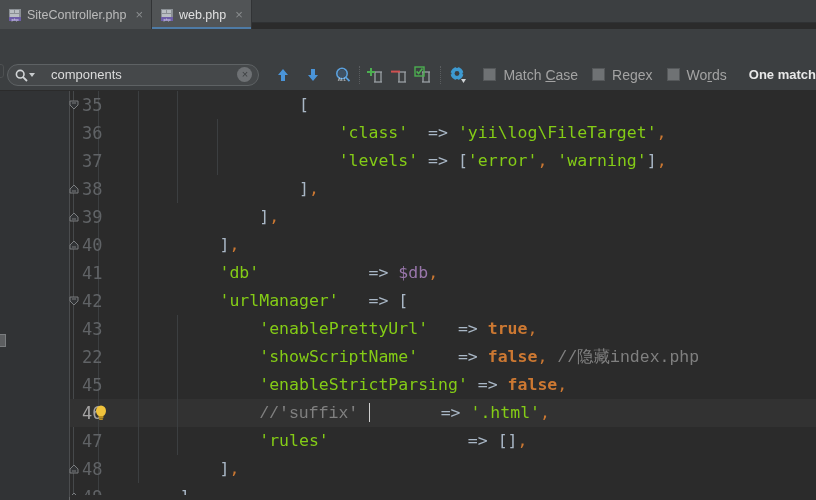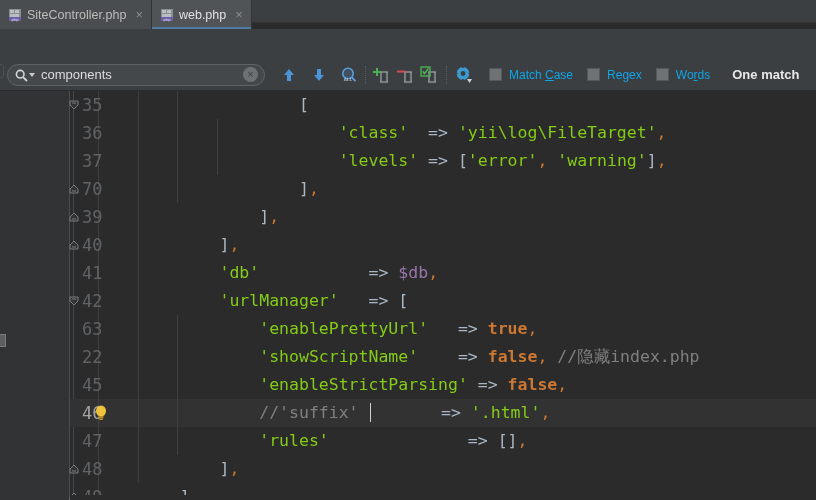--- a/index.html
+++ b/index.html
@@ -65,42 +65,42 @@
     margin-left: 7px; width: 13px; height: 13px; flex: 0 0 13px; display:block;
   }
   .mag-caret {
     width: 0; height: 0; margin-left: 1px;
     border-left: 3.5px solid transparent; border-right: 3.5px solid transparent;
     border-top: 4px solid #c8cbcd;
   }
   .search-input {
     flex: 1; background: transparent; border: none; outline: none;
     color: #dcdcdc; font-size: 13px; font-family: "Liberation Sans", sans-serif;
-    margin-left: 6px; padding: 0;
+    margin-left: 16px; padding: 0;
   }
   .clear-btn {
     width: 15px; height: 15px; flex: 0 0 15px; margin-right: 6px;
     border-radius: 50%; background: #6e7174;
     color: #3c3f41; font-size: 11px; line-height: 15px; text-align: center;
     font-family: "Liberation Sans", sans-serif;
   }
   .tb-icon {
     width: 24px; height: 24px; display: flex; align-items: center;
     justify-content: center; flex: 0 0 24px; position: relative;
   }
   .sep {
     width: 1px; height: 18px; margin: 0 4px;
     border-left: 1px dotted #5a5d5f; flex: 0 0 1px;
   }
   .cb-item { display: flex; align-items: center; gap: 7px; margin-left: 14px; }
   .cbox {
     width: 13px; height: 13px; background: #6f7274;
     border: 1px solid #55585a; flex: 0 0 13px;
   }
-  .cb-label { font-size: 12px; color: #0ea5e9; white-space: nowrap; }
+  .cb-label { font-size: 14px; color: #a3a3a3; white-space: nowrap; }
   .cb-label u { text-decoration: underline; }
   .match-count {
     margin-left: 22px; font-size: 13px; color: #e8e8e8; font-weight: bold;
     white-space: nowrap;
   }
 
   
   .editor {
     position: absolute; left: 0; top: 91px; width: 816px; height: 409px;
     background: #2b2b2b; overflow: hidden;
@@ -138,21 +138,21 @@
   }
   .indent-guide {
     position: absolute; top: 0; width: 1px; height: 28px; background: #3c3f41;
   }
   
   .s-str  { color: #84cc16; }
   .s-punc { color: #a9b7c6; }
   .s-comma{ color: #cc7832; }
   .s-kw   { color: #cc7832; font-weight: bold; }
   .s-var  { color: #9876aa; }
-  .s-com  { color: #808080; }
+  .s-com  { color: #808080; font-family: Liberation Mono, monospace; }
   .s-arrow{ color: #a9b7c6; }
 
   .caret {
     display: inline-block; width: 1px; height: 19px; background: #d0d0d0;
     vertical-align: -4px; margin: 0 1px;
   }
   .fold-mark {
     position: absolute; left: 0; top: 0; width: 14px; height: 28px;
   }
   .bulb { position: absolute; left: 0; top: 0; width: 18px; height: 28px; }
@@ -337,21 +337,21 @@
           <div class="indent-guide" style="left: 67.68px;"></div>
           <div class="indent-guide" style="left: 107.36px;"></div>
           <div class="indent-guide" style="left: 147.04px;"></div>
           <div class="lnum">37</div>
           <div class="code"><span class="s-punc">                    </span><span class="s-str">'levels'</span><span class="s-punc"> </span><span class="s-arrow">=&gt;</span><span class="s-punc"> </span><span class="s-punc">[</span><span class="s-str">'error'</span><span class="s-comma">,</span><span class="s-punc"> </span><span class="s-str">'warning'</span><span class="s-punc">]</span><span class="s-comma">,</span></div>
         </div>
         <div class="line">
           <div class="indent-guide" style="left: 28px;"></div>
           <div class="indent-guide" style="left: 67.68px;"></div>
           <div class="indent-guide" style="left: 107.36px;"></div>
-          <div class="lnum">70</div>
+          <div class="lnum">38</div>
           <div class="fold-mark" style="left: -3px;"><svg width="14" height="28" viewBox="0 0 14 28">
               <path d="M7 10 L11 14 L11 18 L3 18 L3 14 Z" fill="#313335" stroke="#7a7d7f" stroke-width="1"></path>
               <line x1="5" y1="16" x2="9" y2="16" stroke="#7a7d7f" stroke-width="1"></line>
             </svg></div>
           <div class="code"><span class="s-punc">                </span><span class="s-punc">]</span><span class="s-comma">,</span></div>
         </div>
         <div class="line">
           <div class="indent-guide" style="left: 28px;"></div>
           <div class="indent-guide" style="left: 67.68px;"></div>
           <div class="lnum">39</div>
@@ -384,21 +384,21 @@
           <div class="fold-mark" style="left: -3px;"><svg width="14" height="28" viewBox="0 0 14 28">
               <path d="M3 10 L11 10 L11 14 L7 18 L3 14 Z" fill="#313335" stroke="#7a7d7f" stroke-width="1"></path>
               <line x1="5" y1="12" x2="9" y2="12" stroke="#7a7d7f" stroke-width="1"></line>
             </svg></div>
           <div class="code"><span class="s-punc">        </span><span class="s-str">'urlManager'</span><span class="s-punc">   </span><span class="s-arrow">=&gt;</span><span class="s-punc"> </span><span class="s-punc">[</span></div>
         </div>
         <div class="line">
           <div class="indent-guide" style="left: 28px;"></div>
           <div class="indent-guide" style="left: 67.68px;"></div>
           <div class="indent-guide" style="left: 107.36px;"></div>
-          <div class="lnum">63</div>
+          <div class="lnum">43</div>
           <div class="code"><span class="s-punc">            </span><span class="s-str">'enablePrettyUrl'</span><span class="s-punc">   </span><span class="s-arrow">=&gt;</span><span class="s-punc"> </span><span class="s-kw">true</span><span class="s-comma">,</span></div>
         </div>
         <div class="line">
           <div class="indent-guide" style="left: 28px;"></div>
           <div class="indent-guide" style="left: 67.68px;"></div>
           <div class="indent-guide" style="left: 107.36px;"></div>
           <div class="lnum">22</div>
           <div class="code"><span class="s-punc">            </span><span class="s-str">'showScriptName'</span><span class="s-punc">    </span><span class="s-arrow">=&gt;</span><span class="s-punc"> </span><span class="s-kw">false</span><span class="s-comma">,</span><span class="s-com"> //隐藏index.php</span></div>
         </div>
         <div class="line">

